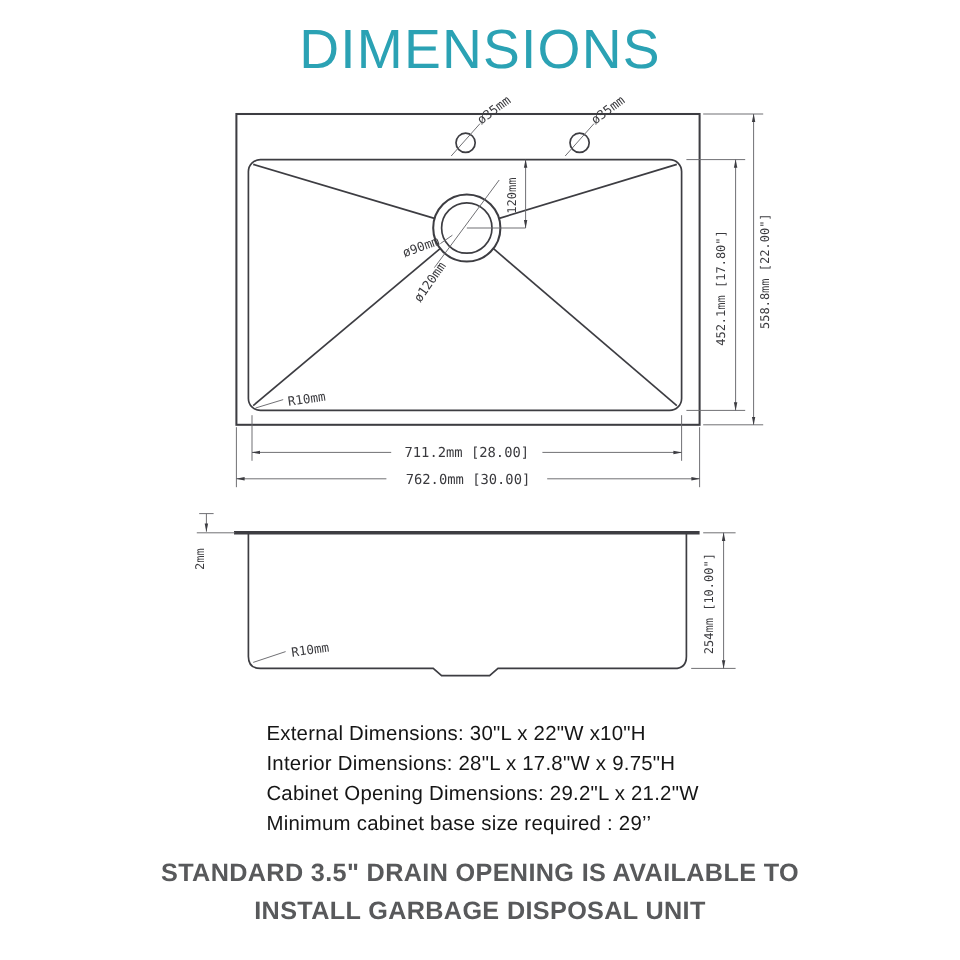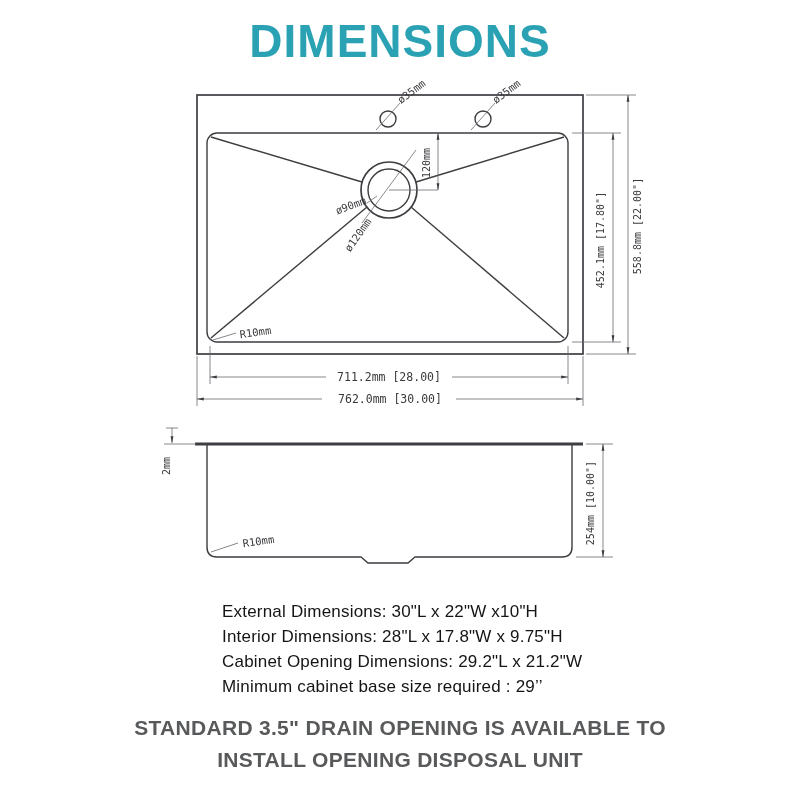--- a/index.html
+++ b/index.html
@@ -6,21 +6,21 @@
   #page{
     position:relative;
     width:800px;height:800px;
     background:#ffffff;
     font-family:"Liberation Sans", sans-serif;
     overflow:hidden;
   }
   #title{
     position:absolute;left:0;top:14px;width:800px;
     text-align:center;
-    font-size:46px;font-weight:bold;letter-spacing:1px;
+    font-size:46px;font-weight:normal;letter-spacing:1px;
     color:#2BA2B4;
   }
   #drawing{position:absolute;left:0;top:0;}
   #drawing text{
     font-family:"DejaVu Sans Mono", monospace;
     fill:#3a3a3e;
   }
   .cadline{stroke:#3d3d42;fill:none;}
   .mid{stroke-width:1.4;}
   .thick{stroke-width:1.7;}
@@ -131,16 +131,16 @@
 
   <div id="specs">
     <div>External Dimensions: 30"L x 22"W x10"H</div>
     <div>Interior Dimensions: 28"L x 17.8"W x 9.75"H</div>
     <div>Cabinet Opening Dimensions: 29.2"L x 21.2"W</div>
     <div>Minimum cabinet base size required : 29’’</div>
   </div>
 
   <div id="footer">
     <div>STANDARD 3.5" DRAIN OPENING IS AVAILABLE TO</div>
-    <div>INSTALL OPENING DISPOSAL UNIT</div>
+    <div>INSTALL GARBAGE DISPOSAL UNIT</div>
   </div>
 
 </div>
 
 </body></html>

